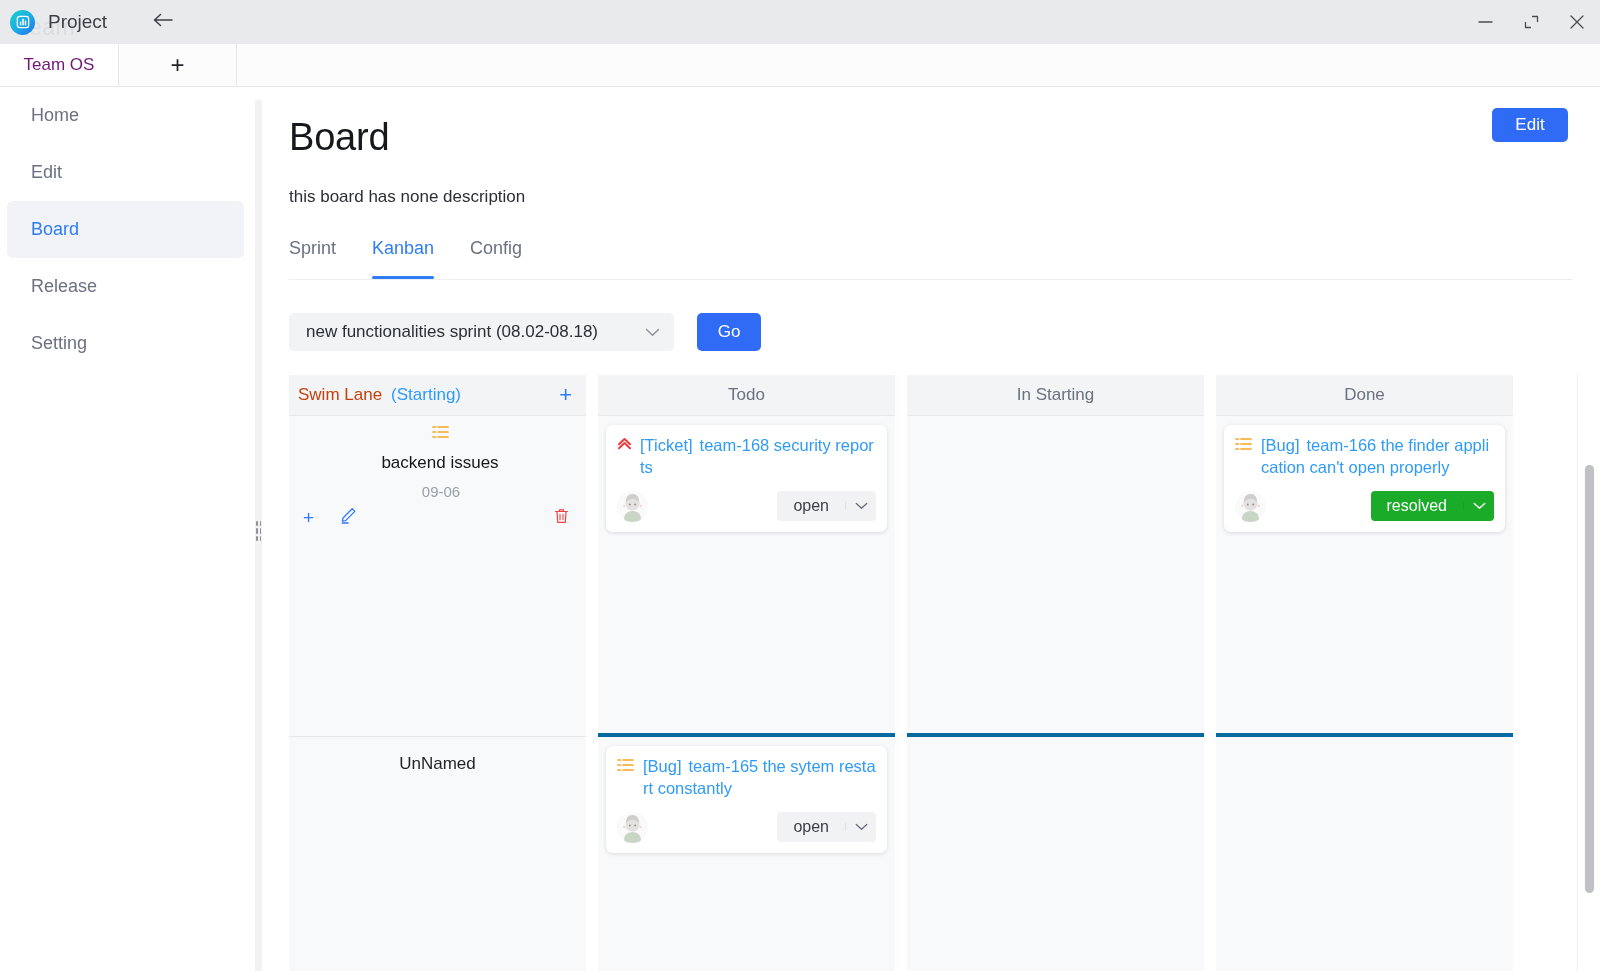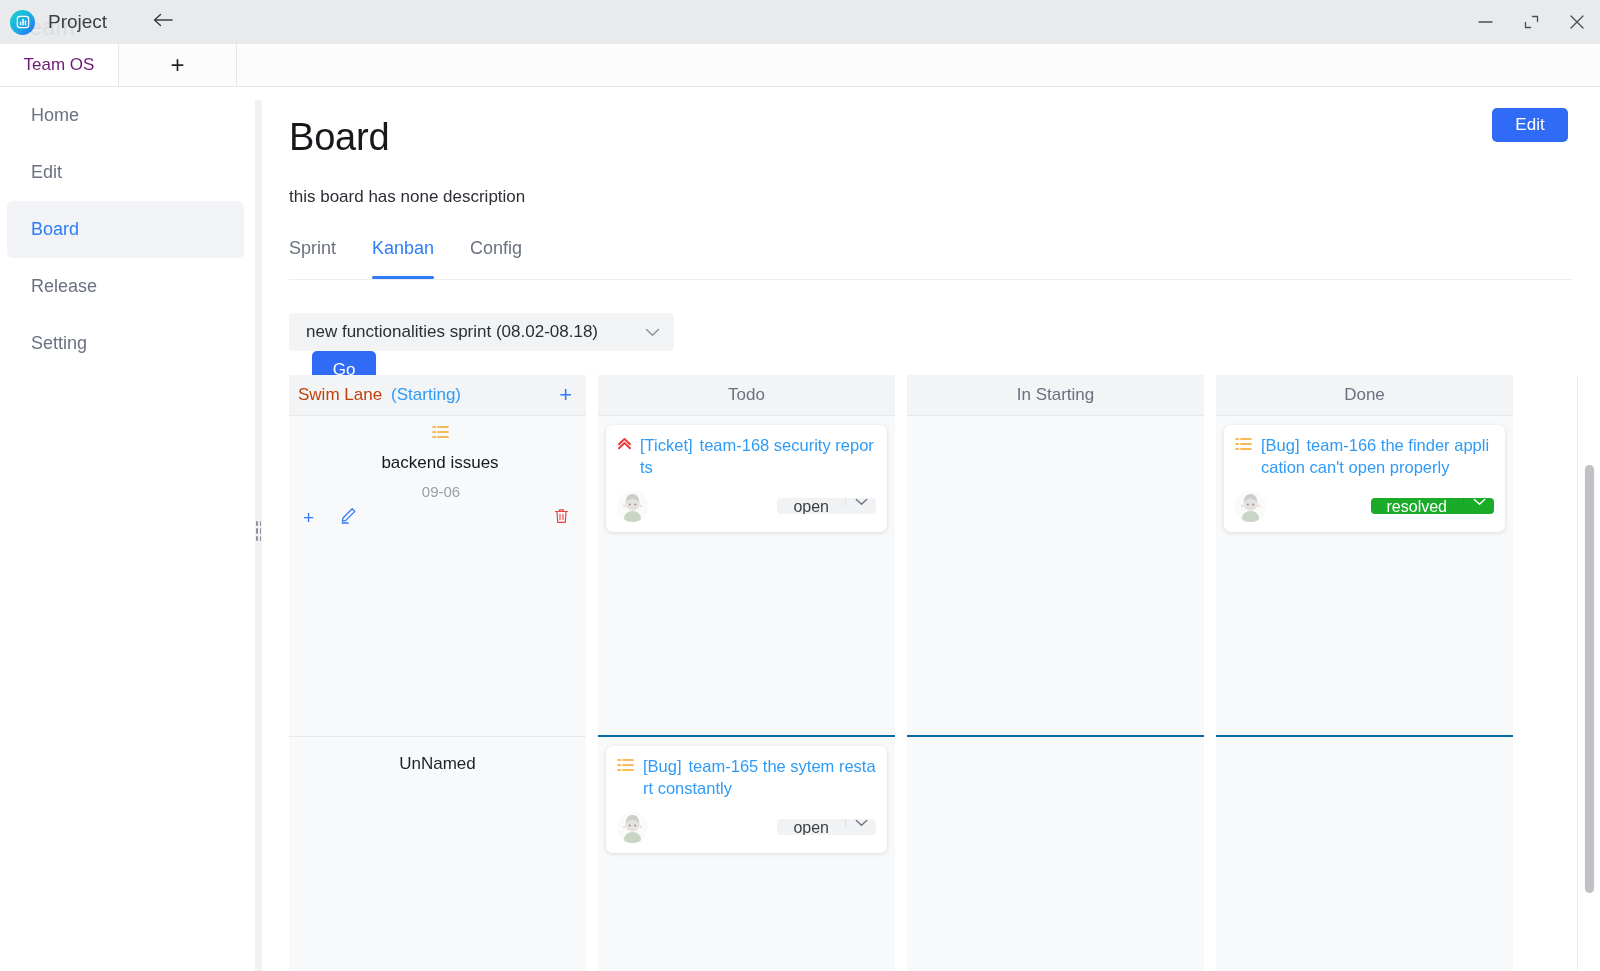--- a/index.html
+++ b/index.html
@@ -122,21 +122,21 @@
   .btab span { display:block; padding-top: 3px; }
   .btab.active { color: #2f7cf6; }
   .btab.active::after {
     content: ""; position: absolute; left: 0; right: 0; bottom: 0;
     height: 3px; background: #2f7cf6; border-radius: 2px;
   }
   .btab-gap { width: 36px; }
 
   .sprintrow {
     position: absolute; left: 27px; top: 226px;
-    display: flex; align-items: flex-start; flex-direction: column;
+    display: flex; align-items: flex-end;
   }
   .sprint-select {
     width: 385px; height: 38px; background: #f1f3f5; border-radius: 5px;
     display: flex; align-items: center; justify-content: space-between;
     padding: 0 14px 0 17px; font-size: 17px; color: #2b2f35;
     border: none; cursor: pointer;
   }
   .sprint-select .chev { color: #8b9099; font-size: 14px; }
   .go-btn {
     margin-left: 23px; width: 64px; height: 38px; border-radius: 5px;
@@ -177,21 +177,21 @@
 
   .lane-item-row { display: flex; align-items: center; gap: 10px; padding-left: 5px; flex-direction: column; }
   .lane-item-name { font-size: 17px; color: #16181c; }
   .lane-item-date { font-size: 15px; color: #9aa0a8; margin-left: 2px; }
   .lane-actions { display: flex; align-items: center; padding-left: 6px; margin-top: 7px; }
   .lane-act { font-size: 19px; color: #2f7cf6; cursor: pointer; }
   .lane-act.edit { margin-left: 26px; }
   .lane-act.del { margin-left: auto; color: #f04141; font-size: 16px; padding-right: 9px; }
 
   .col-body {
-    background: #f8f9fa; flex: 0 0 321px; border-bottom: 2px solid #0369a1;
+    background: #f8f9fa; flex: 0 0 321px; border-bottom: 4px solid #0369a1;
     padding: 9px 8px 0 8px;
   }
   .col-body.second { flex: 0 0 234px; border-bottom: none; }
 
   .card {
     background: #ffffff; border-radius: 7px;
     box-shadow: 0 1px 4px rgba(0,0,0,.13);
     padding: 9px 11px 10px 11px;
   }
   .card-title-row { display: flex; align-items: flex-start; }
@@ -209,22 +209,22 @@
   }
   .card-title .tag { margin-right: 7px; }
   .card-foot {
     display: flex; align-items: center; margin-top: 12px;
   }
   .avatar {
     width: 31px; height: 31px; border-radius: 50%; overflow: hidden;
     background: #fbfbfc; display:block;
   }
   .status {
-    margin-left: auto; display: flex; align-items: flex-start;
-    height: 16px; border-radius: 4px; overflow: hidden;
+    margin-left: auto; display: flex; align-items: center;
+    height: 30px; border-radius: 4px; overflow: hidden;
     font-size: 16px; cursor: pointer;
   }
   .status.open { background: #f1f2f4; color: #3b3f45; }
   .status.open .st-chev { border-left: 1px solid #dfe1e4; }
   .status.resolved { background: #1aab28; color: #ffffff; }
   .status.resolved .st-chev { border-left: 1px solid #17a024; }
   .st-label { display:flex; align-items:center; padding: 0 16px; }
   .st-chev { display:flex; align-items:center; justify-content:center; width: 31px; font-size: 13px; }
 
   

